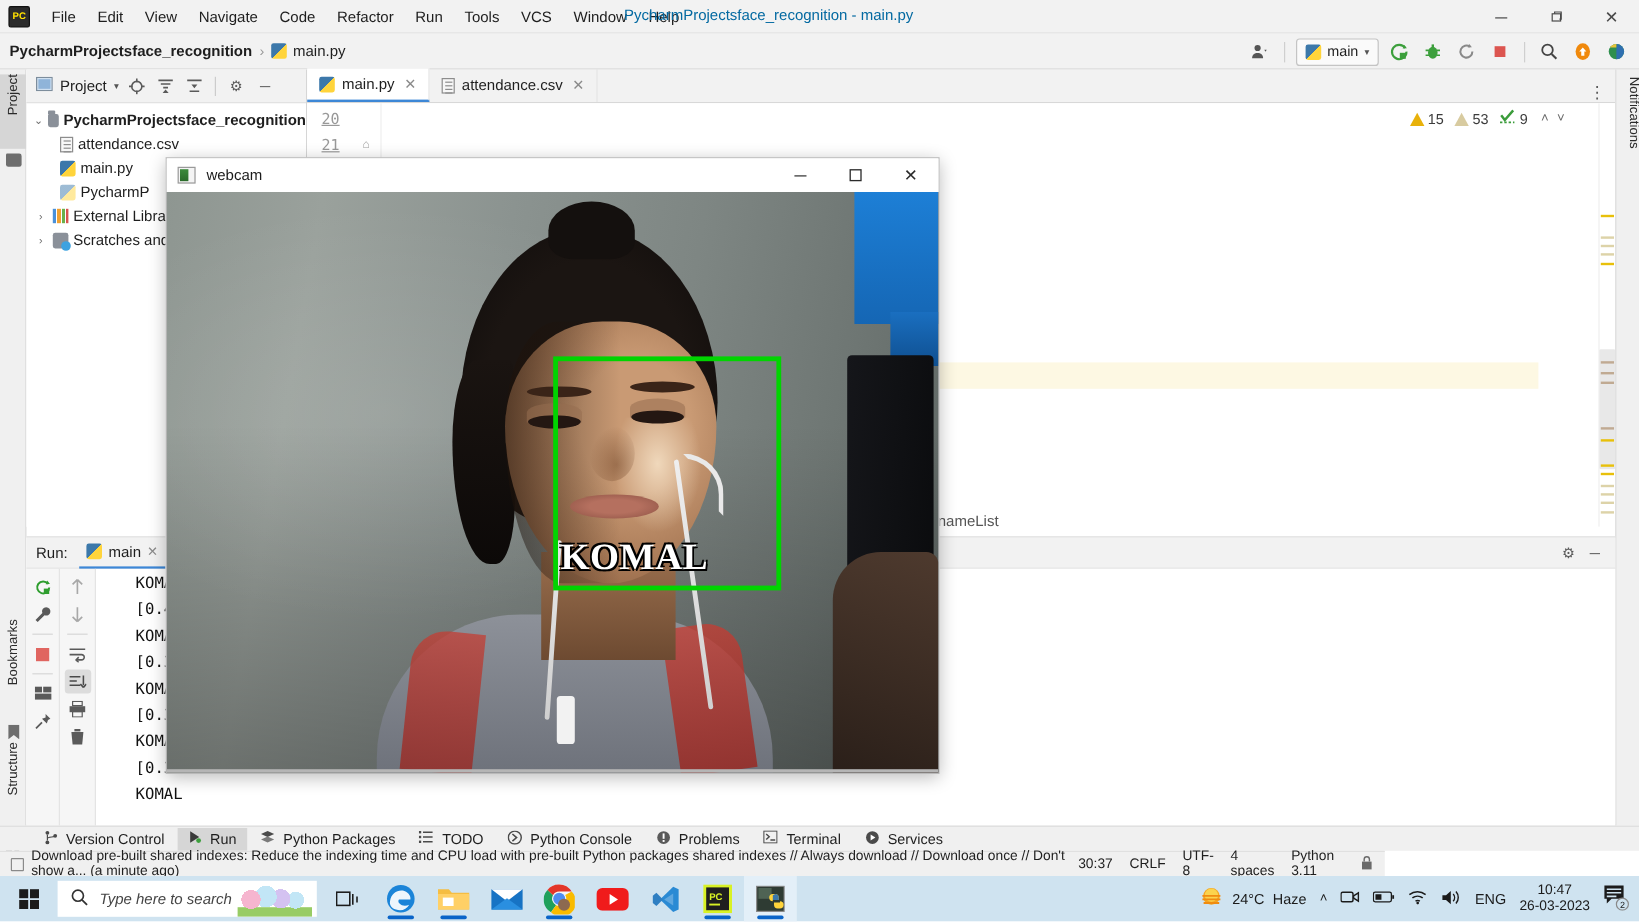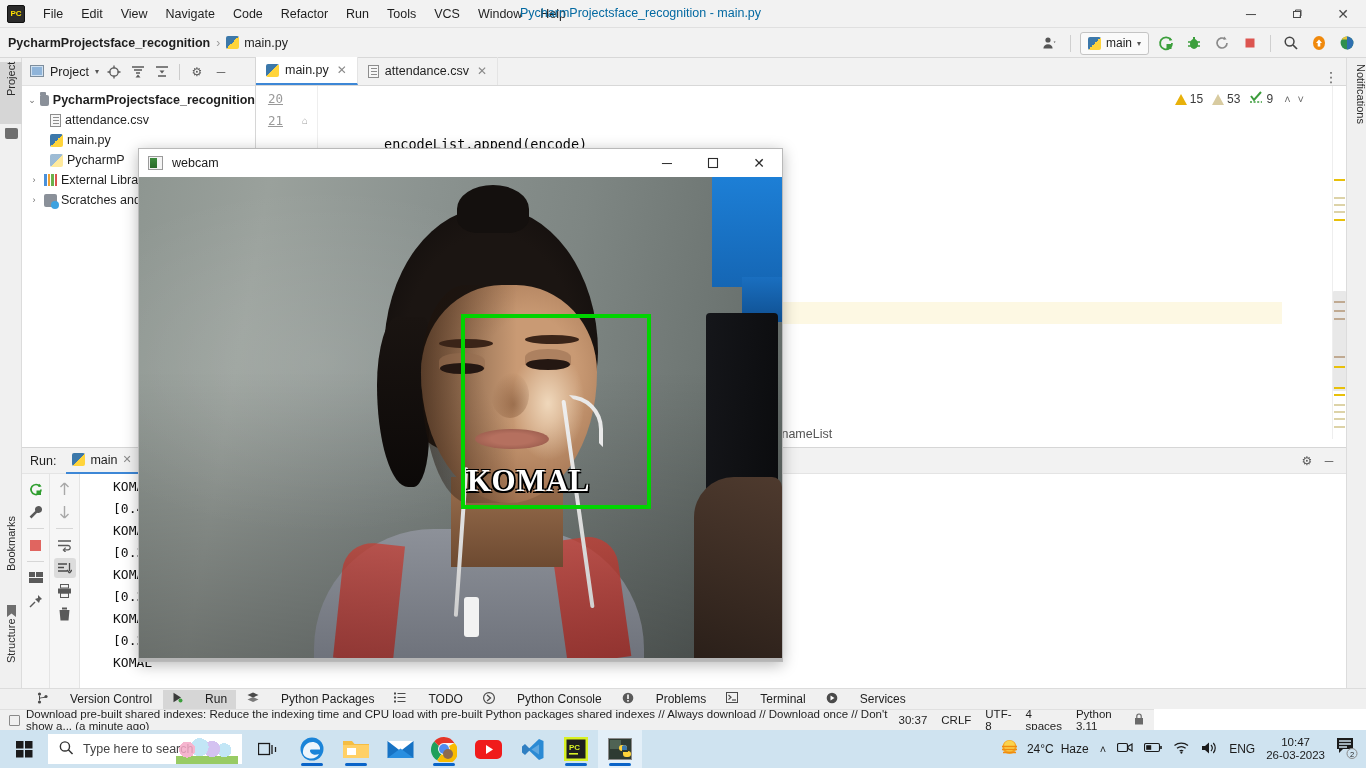--- a/index.html
+++ b/index.html
@@ -199,21 +199,21 @@
     font-size: 13px; color: #111111; padding-top: 2px; overflow: hidden;
   }
   .cline { height: 22px; line-height: 22px; padding-left: 33px; white-space: pre; }
 
   
   .bottombar {
     position: absolute; left: 0; top: 688px; width: 1366px; height: 21px;
     background: #f0f0f0; border-top: 1px solid #dcdcdc;
     display: flex; align-items: center; padding-left: 28px; gap: 2px;
   }
-  .bbitem { display: flex; align-items: center; gap: 22px; font-size: 12px; color: #1e1e1e;
+  .bbitem { display: flex; align-items: center; gap: 7px; font-size: 12px; color: #1e1e1e;
             padding: 4px 9px; height: 19px; }
   .bbitem.active { background: #d6d6d6; }
 
   
   .statusbar {
     position: absolute; left: 0; top: 709px; width: 1154px; height: 21px;
     background: #f0f0f0; border-top: 1px solid #e0e0e0;
     display: flex; align-items: center; font-size: 11.5px; color: #1e1e1e;
   }
   .sb-msg { padding-left: 26px; }
@@ -227,22 +227,22 @@
     background: #cfe3f0; display: flex; align-items: center;
   }
   .startbtn { width: 48px; height: 38px; display: flex; align-items: center; justify-content: center; }
   .winlogo { width: 17px; height: 17px;
              background:
                linear-gradient(#1b1b1b,#1b1b1b) 0 0/7.5px 7.5px no-repeat,
                linear-gradient(#1b1b1b,#1b1b1b) 9.5px 0/7.5px 7.5px no-repeat,
                linear-gradient(#1b1b1b,#1b1b1b) 0 9.5px/7.5px 7.5px no-repeat,
                linear-gradient(#1b1b1b,#1b1b1b) 9.5px 9.5px/7.5px 7.5px no-repeat; }
   .searchbox {
-    width: 194px; height: 30px; background: #ffffff; display: flex; align-items: center;
-    gap: 8px; padding-left: 12px; position: relative; overflow: hidden;
+    width: 216px; height: 30px; background: #ffffff; display: flex; align-items: center;
+    gap: 8px; padding-left: 12px; position: relative; overflow: hidden; font-style: italic;
   }
   .searchbox .ph { font-size: 12.5px; color: #444; }
   .search-glyph { font-size: 14px; color: #333; transform: rotate(-45deg); display: inline-block; }
   .sb-weather-art { position: absolute; right: 4px; bottom: 0; width: 62px; height: 30px;
      background:
        radial-gradient(circle at 18% 52%, #f5a9c7 0 8px, transparent 8px),
        radial-gradient(circle at 38% 44%, #b8e2f5 0 9px, transparent 9px),
        radial-gradient(circle at 58% 50%, #cdb8ef 0 8px, transparent 8px),
        radial-gradient(circle at 78% 54%, #b8e2f5 0 7px, transparent 7px),
        linear-gradient(#87c34a,#87c34a) ;
@@ -258,21 +258,20 @@
   .tray { margin-left: auto; display: flex; align-items: center; gap: 11px; padding-right: 8px;
           font-size: 12px; color: #1b1b1b; }
   .clock { text-align: center; line-height: 13px; font-size: 11.5px; }
   .notif-badge { position: relative; width: 22px; height: 24px; }
 
   
   .webcam {
     position: absolute; left: 138px; top: 131px; width: 645px; height: 514px;
     background: #ffffff; border: 1px solid #b9b9b9;
     box-shadow: 0 3px 14px rgba(0,0,0,0.28);
-    margin-top: 17px;
   }
   .wc-title { height: 28px; display: flex; align-items: center; gap: 9px; padding-left: 9px;
               background: #ffffff; }
   .wc-appico { width: 15px; height: 14px; background: #f4f4f4; border: 1px solid #9a9a9a;
                position: relative; }
   .wc-appico:after { content:''; position:absolute; left:1px; top:1px; width:7px; height:10px;
                      background: linear-gradient(#3d8b3d,#2a6b2a); }
   .wc-name { font-size: 12.5px; color: #1b1b1b; }
   .wc-btns { margin-left: auto; display: flex; height: 28px; }
   .wcb { width: 46px; height: 28px; display: flex; align-items: center; justify-content: center;

